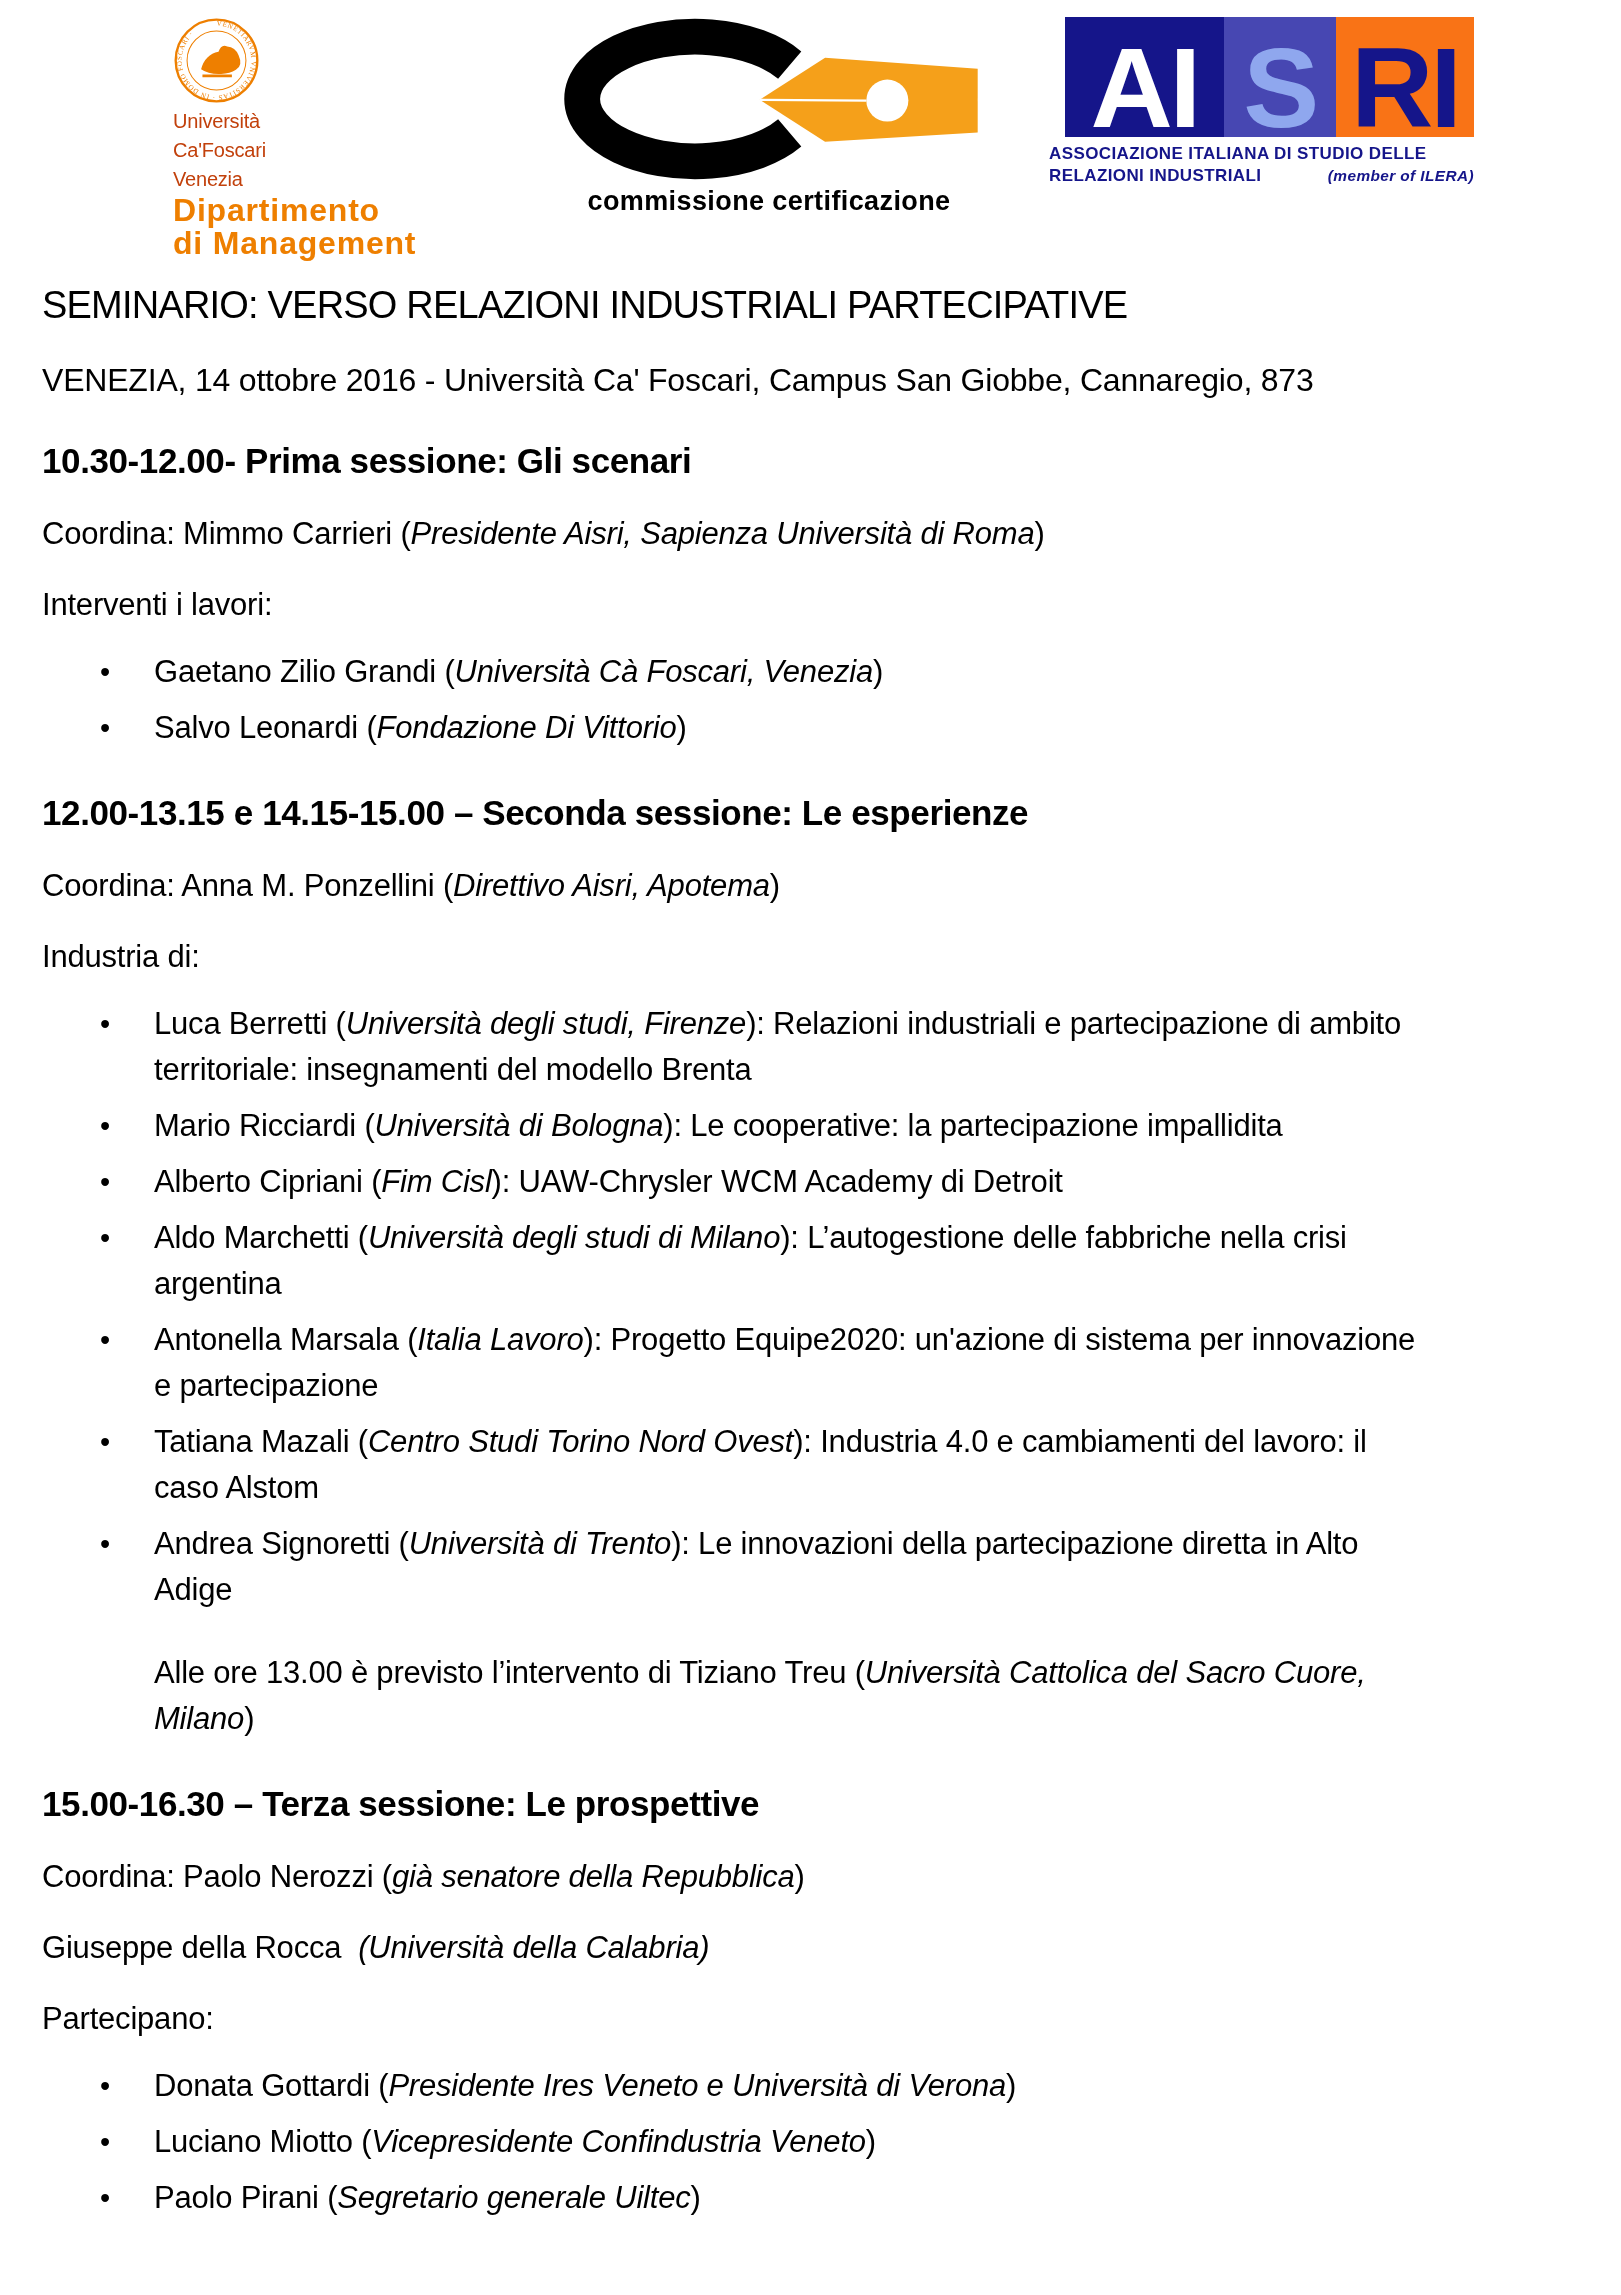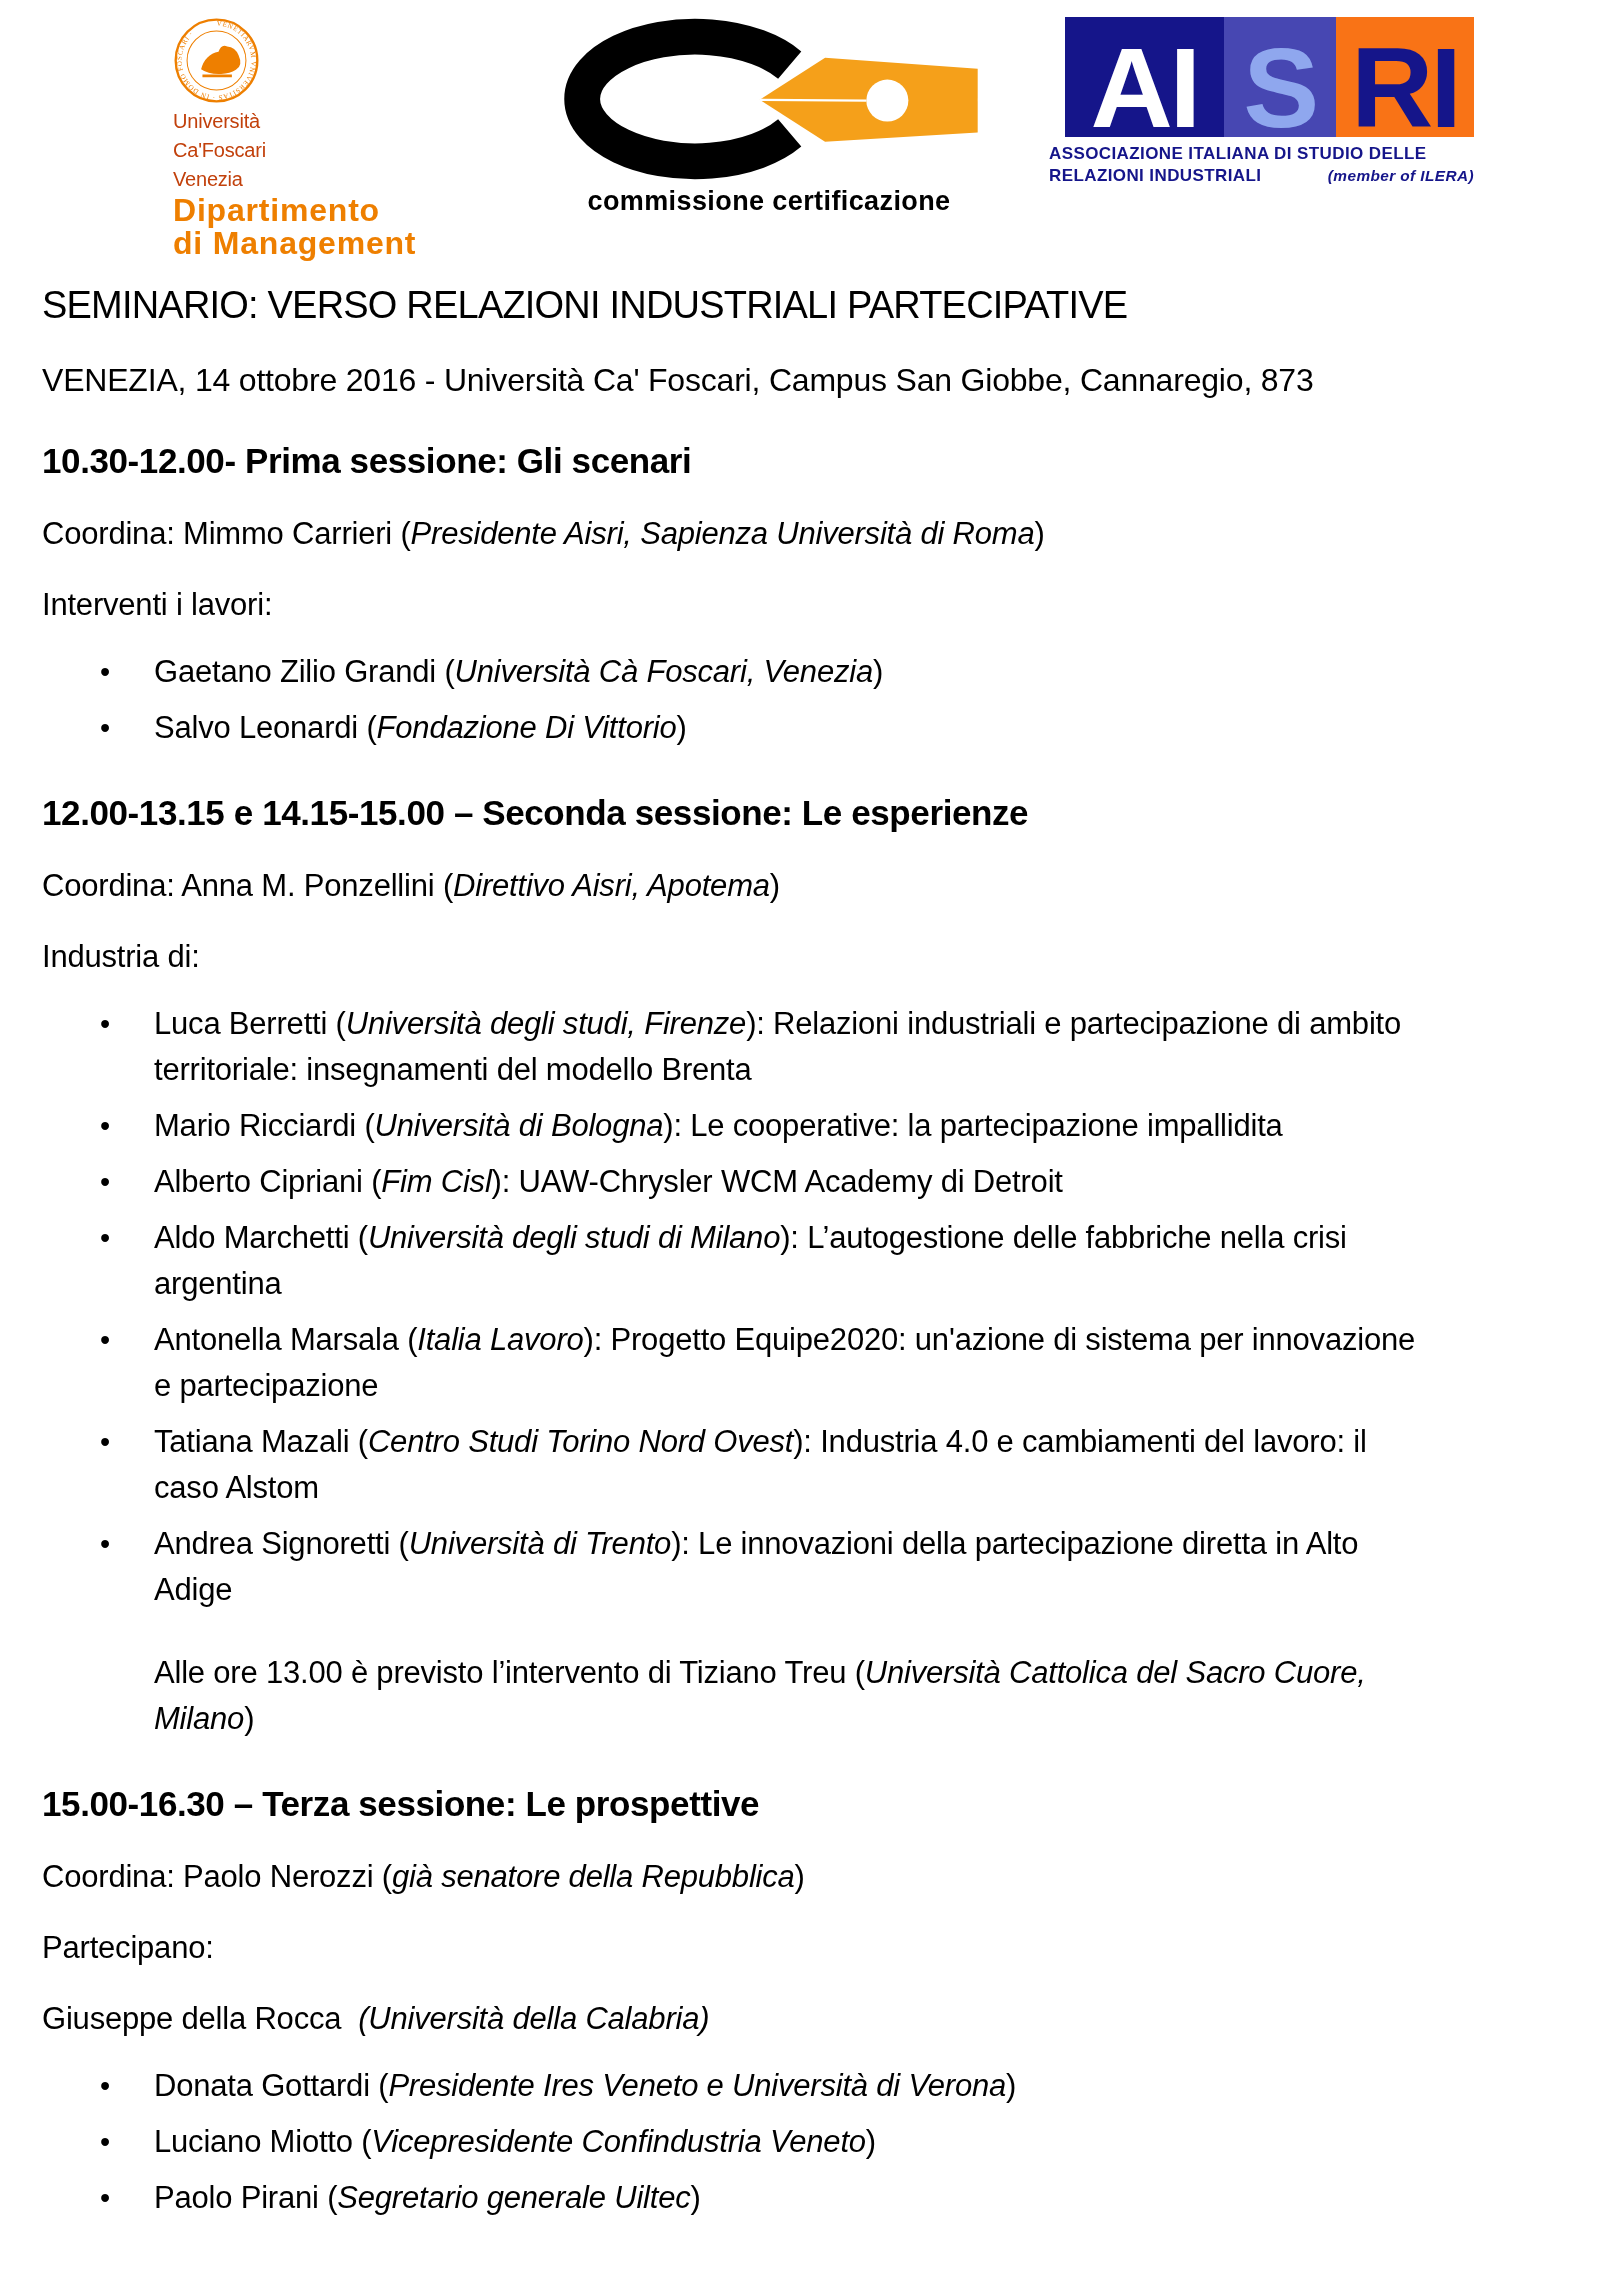--- a/index.html
+++ b/index.html
@@ -140,22 +140,22 @@
           <span class="txt"><span class="seg">Tatiana Mazali (</span><em class="seg">Centro Studi Torino Nord Ovest</em><span class="seg">): Industria 4.0 e cambiamenti del lavoro: il caso Alstom</span></span>
         </li>
         <li>
           <span class="dot">•</span>
           <span class="txt"><span class="seg">Andrea Signoretti (</span><em class="seg">Università di Trento</em><span class="seg">): Le innovazioni della partecipazione diretta in Alto Adige</span></span>
         </li>
       </ul>
       <p class="para note"><span class="seg">Alle ore 13.00 è previsto l’intervento di Tiziano Treu (</span><em class="seg">Università Cattolica del Sacro Cuore, Milano</em><span class="seg">)</span></p>
       <p class="h2">15.00-16.30 – Terza sessione: Le prospettive</p>
       <p class="para"><span class="seg">Coordina: Paolo Nerozzi (</span><em class="seg">già senatore della Repubblica</em><span class="seg">)</span></p>
+      <p class="para"><span class="seg">Giuseppe della Rocca  </span><em class="seg">(Università della Calabria)</em></p>
       <p class="para">Partecipano:</p>
-      <p class="para"><span class="seg">Giuseppe della Rocca  </span><em class="seg">(Università della Calabria)</em></p>
       <ul class="blist">
         <li>
           <span class="dot">•</span>
           <span class="txt"><span class="seg">Donata Gottardi (</span><em class="seg">Presidente Ires Veneto e Università di Verona</em><span class="seg">)</span></span>
         </li>
         <li>
           <span class="dot">•</span>
           <span class="txt"><span class="seg">Luciano Miotto (</span><em class="seg">Vicepresidente Confindustria Veneto</em><span class="seg">)</span></span>
         </li>
         <li>

